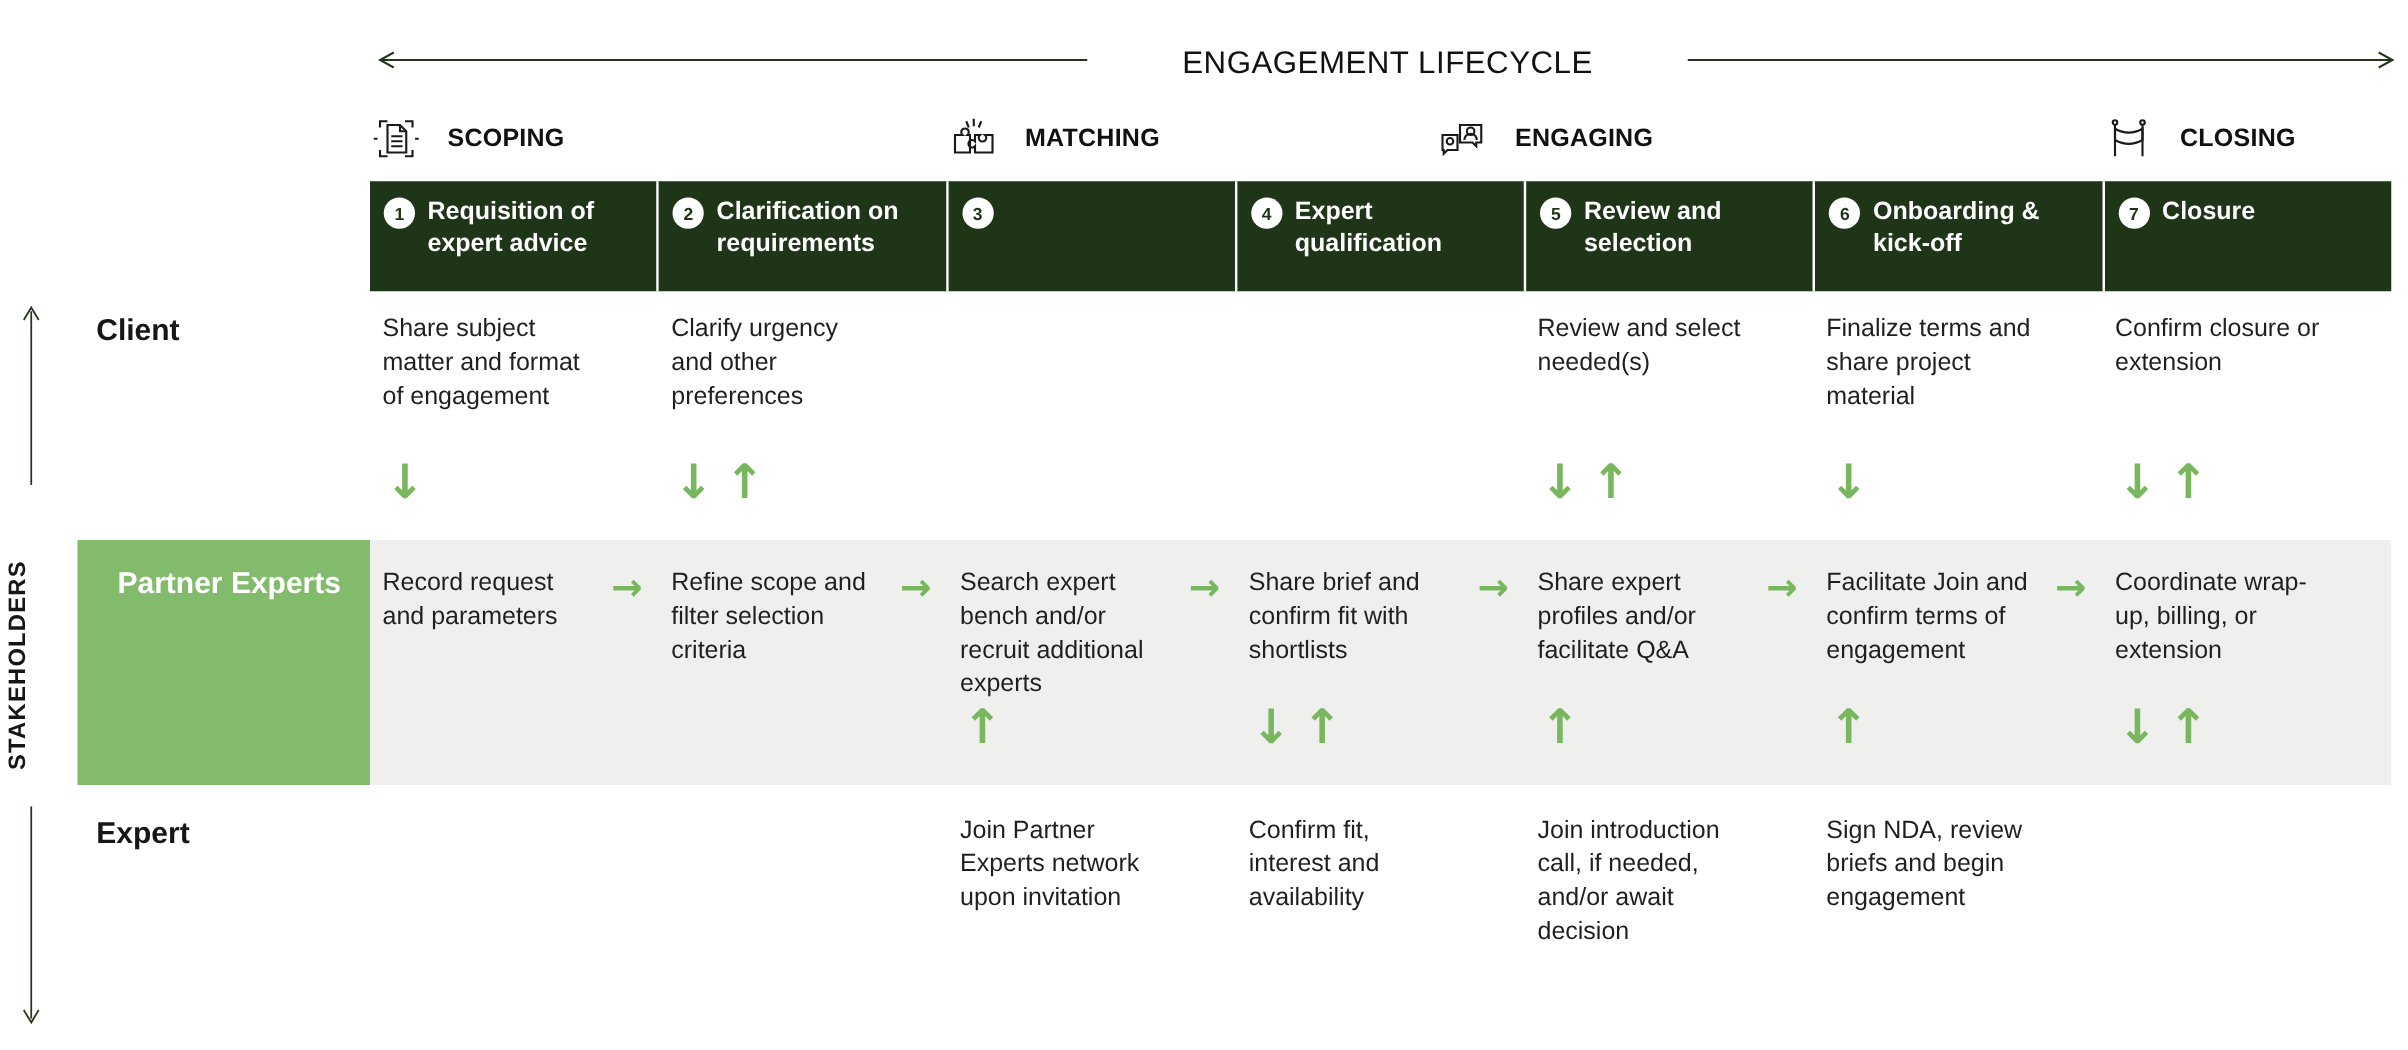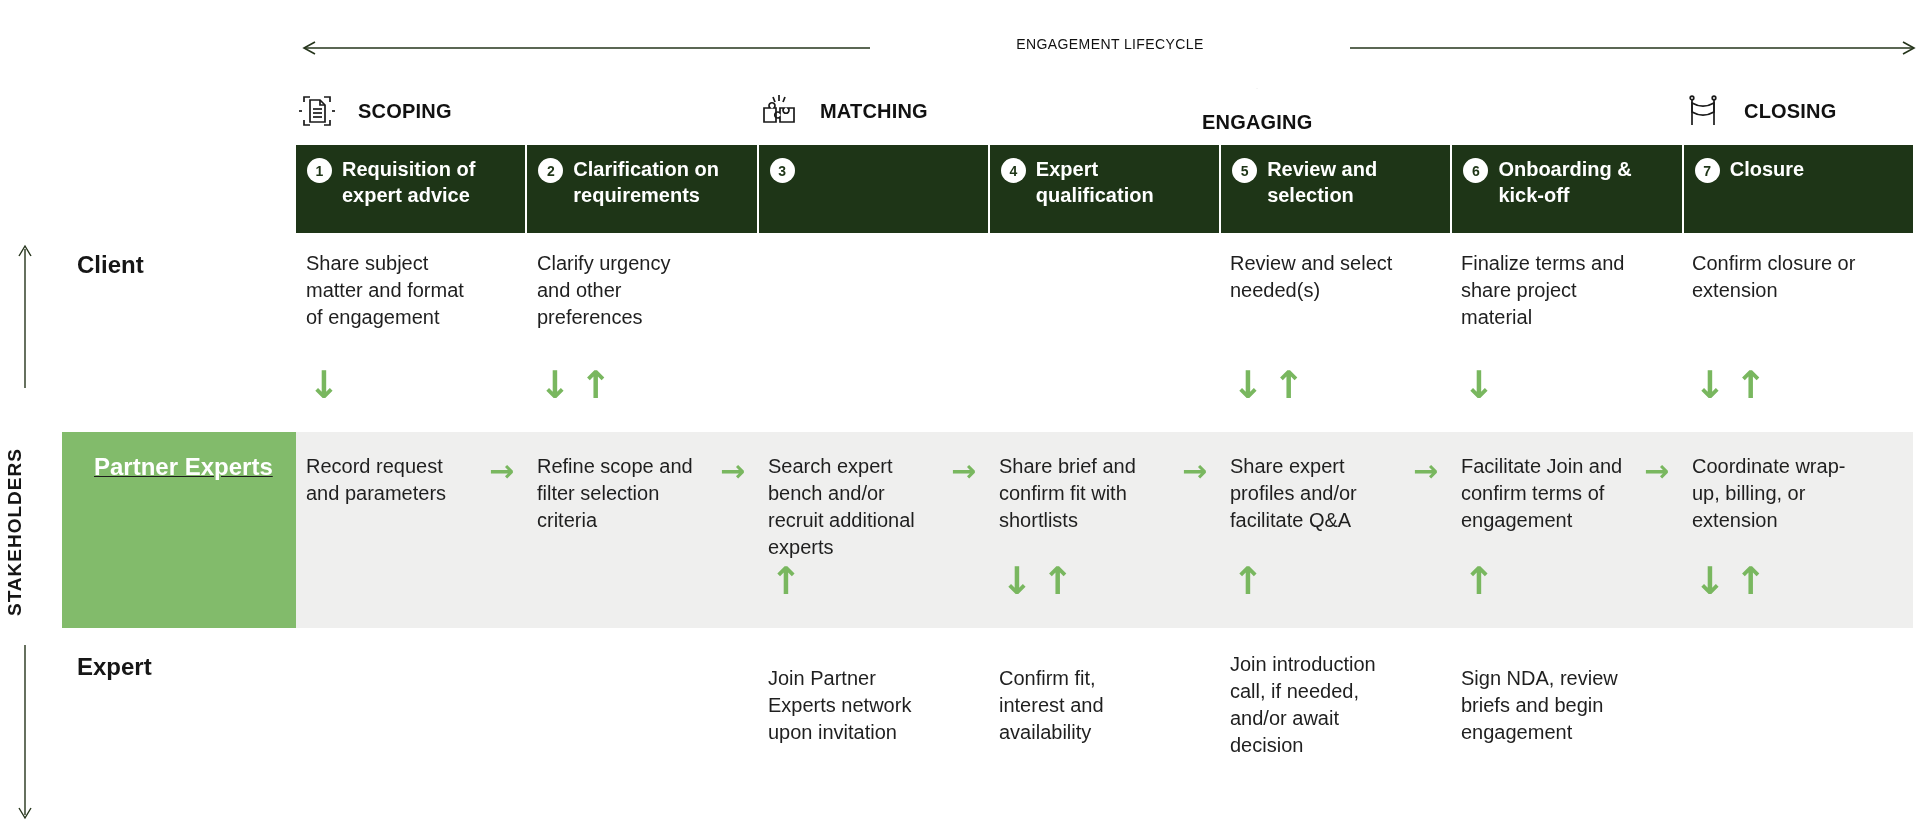--- a/index.html
+++ b/index.html
@@ -5,31 +5,31 @@
   html,body{margin:0;padding:0;}
   body{
     width:1926px;height:840px;position:relative;background:#ffffff;
     font-family:"Liberation Sans", sans-serif;color:#1c1c1c;overflow:hidden;
   }
   .abs{position:absolute;}
 
   
   #lifecycle-title{
     left:1110px;top:36px;transform:translateX(-50%);
-    font-size:14px;letter-spacing:.4px;color:#111;white-space:nowrap;
+    font-size:25px;letter-spacing:.4px;color:#111;white-space:nowrap;
   }
   .h-arrow{left:0;top:40px;}
 
   
   .phase{top:88px;height:46px;display:flex;align-items:center;gap:22px;}
   .phase .phase-label{font-size:20px;font-weight:bold;color:#111;letter-spacing:.2px;white-space:nowrap;}
   .phase svg{display:block;}
   #phase-scoping{left:298px;}
   #phase-matching{left:760px;}
-  #phase-engaging{left:1202px;flex-direction:column;}
+  #phase-engaging{left:1150px;}
   #phase-closing{left:1684px;}
 
   
   #steps-bar{left:296px;top:145px;width:1617px;height:88px;display:flex;}
   .step{
     flex:1 1 0;background:#1E3517;border-right:2px solid #ffffff;
     display:flex;align-items:flex-start;gap:10px;padding:11px 6px 0 11px;box-sizing:border-box;
   }
   .step:last-child{border-right:none;}
   .step .num{
@@ -41,41 +41,41 @@
   }
 
   
   .row{left:296px;width:1617px;display:flex;}
   .row .cell{
     flex:0 0 231px;width:231px;box-sizing:border-box;
     padding:0 56px 0 10px;font-size:20px;line-height:1.35;color:#1f1f1f;position:relative;
   }
   #client-row{top:250px;}
   #partner-row{top:453px;}
-  #expert-row{top:651px;align-items:center;}
+  #expert-row{top:651px;}
 
   .arrow-row{left:296px;width:1617px;display:flex;}
   .arrow-row .acell{
     flex:0 0 231px;width:231px;box-sizing:border-box;padding-left:12px;
     font-family:"DejaVu Sans", sans-serif;font-size:38px;font-weight:bold;
     color:#79B75F;letter-spacing:9px;line-height:1;
   }
   #arrows-client-partner{top:366px;}
   #arrows-partner-expert{top:562px;}
 
   .flow-arrow{
     position:absolute;left:-38px;top:-2px;
     font-family:"DejaVu Sans", sans-serif;font-size:30px;font-weight:bold;color:#79B75F;
   }
 
   
   #partner-band{left:296px;top:432px;width:1617px;height:196px;background:#EFEFEE;}
   #partner-box{
     left:62px;top:432px;width:234px;height:196px;background:#82BB6B;
-    box-sizing:border-box;padding:21px 16px 0 32px;text-decoration:underline;
+    box-sizing:border-box;padding:21px 16px 0 32px;
   }
   #partner-box .lane-title{color:#ffffff;font-size:24px;font-weight:bold;}
 
   
   .lane-label{left:77px;font-size:24px;font-weight:bold;color:#161616;}
   #client-label{top:251px;}
   #expert-label{top:653px;}
 
   
   #stakeholders-label{

